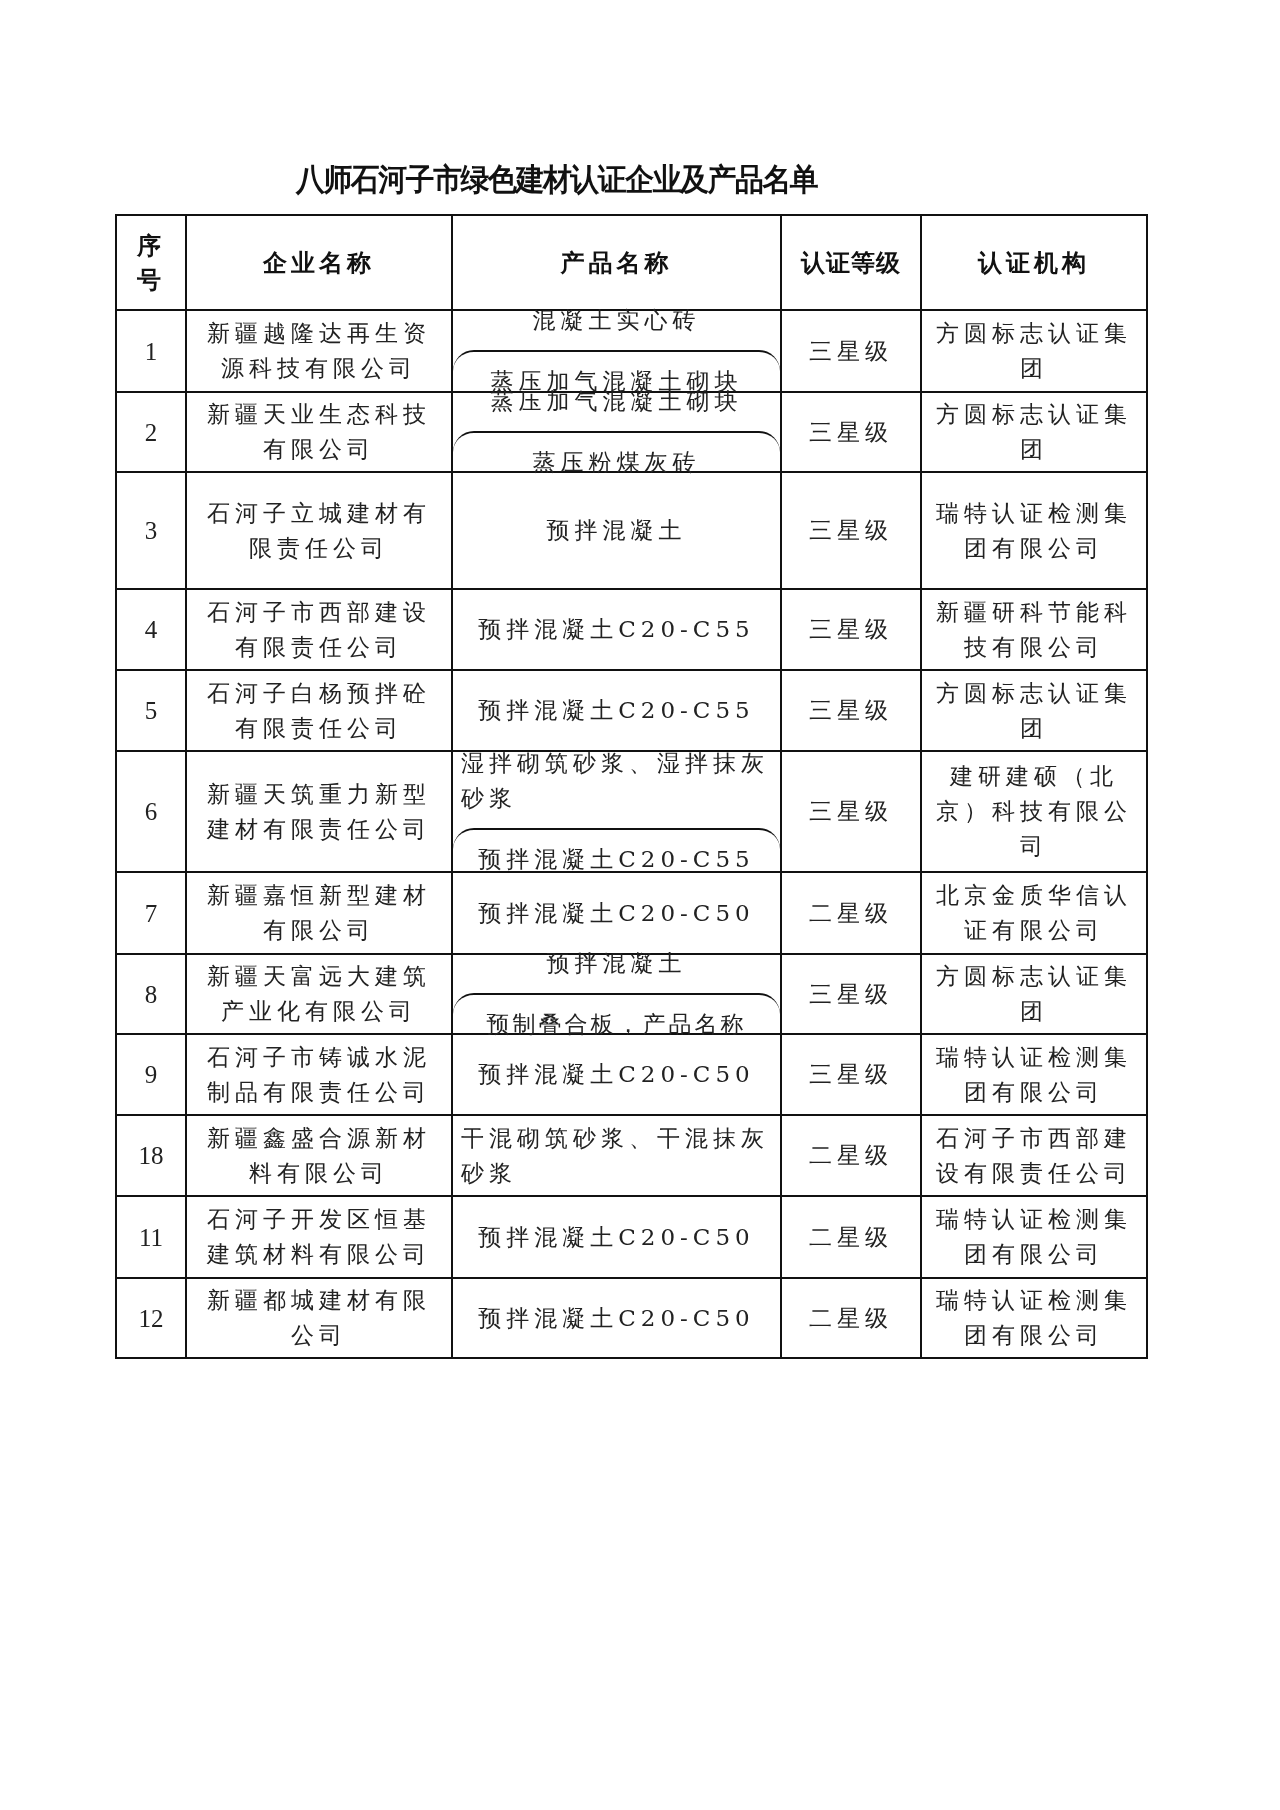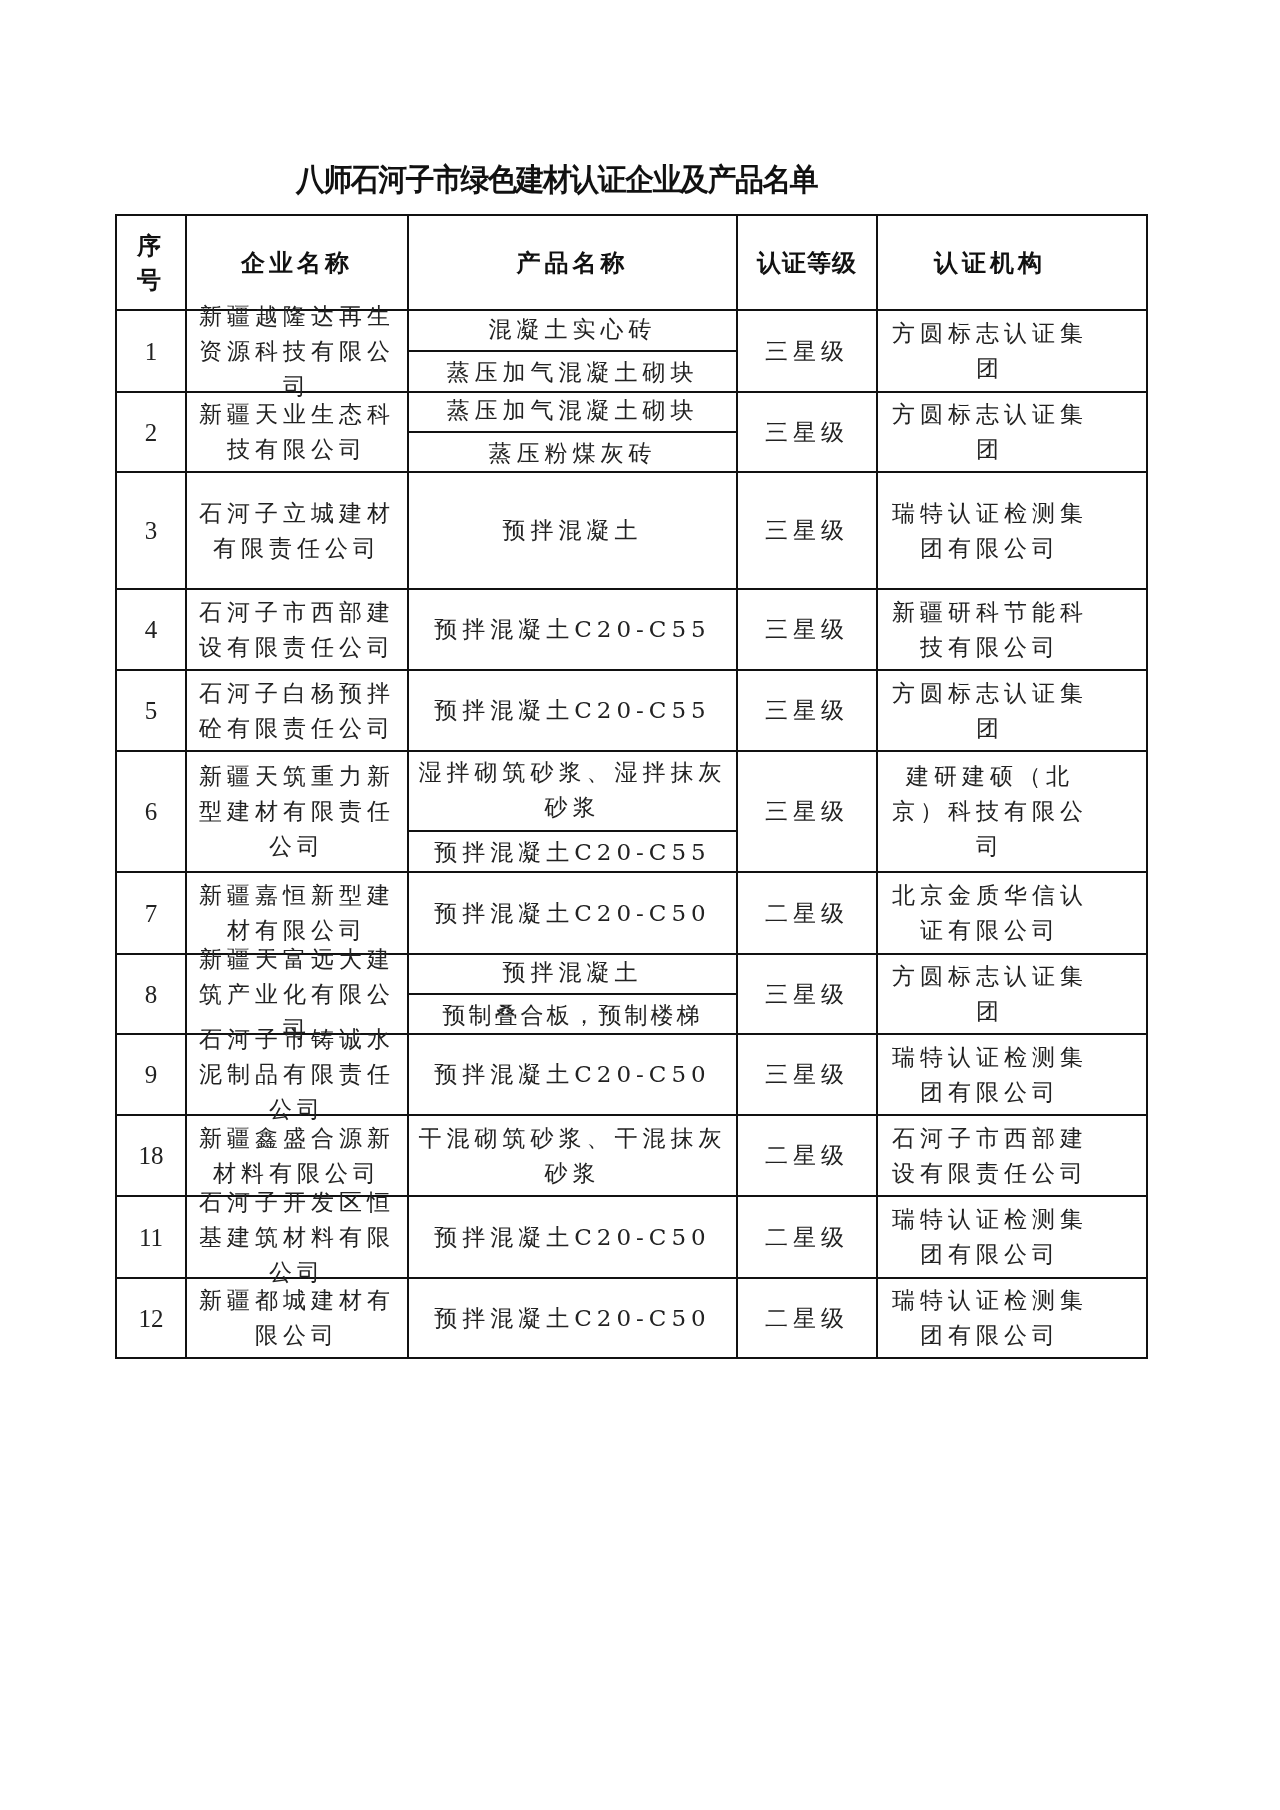--- a/index.html
+++ b/index.html
@@ -11,28 +11,28 @@
            letter-spacing:-1.5px; transform:scaleX(0.93); transform-origin:left center; }
   .tbl { position:absolute; left:115px; top:214px; width:1033px;
          border:2px solid #111; box-sizing:border-box; }
   .row { display:flex; border-top:2px solid #111; box-sizing:border-box; }
   .row.head { border-top:none; }
   .cell { box-sizing:border-box; border-left:2px solid #111; display:flex;
           align-items:center; justify-content:center; text-align:center;
           font-size:23px; line-height:35px; letter-spacing:5px; color:#222; }
   .cell:first-child { border-left:none; }
   .c1 { width:68px; letter-spacing:0; }
-  .c2 { width:222px; padding:0 8px; }
+  .c2 { width:266px; padding:0 8px; }
   .c3 { width:329px; flex-direction:column; align-items:stretch; }
   .c4 { width:140px; }
   .c5 { width:226px; padding:4px 6px; }
   .head .cell { font-weight:bold; font-size:24px; color:#111; letter-spacing:4px; }
   .head .c1 { flex-direction:column; line-height:34px; }
   .sub { flex:1; display:flex; align-items:center; justify-content:center;
-         padding:3px 8px; box-sizing:border-box; text-align:center; }
+         padding:12px 8px; box-sizing:border-box; text-align:left;border-radius:21px; }
   .sub + .sub { border-top:2px solid #111; }
   .num { font-family:"Liberation Serif","DejaVu Serif",serif; font-size:25px; letter-spacing:0; }
 </style>
 </head>
 <body>
 
 <div class="title">八师石河子市绿色建材认证企业及产品名单</div>
 
 <div class="tbl">
   <div class="row head" style="height:93px">
@@ -119,21 +119,21 @@
     </div>
     <div class="cell c4">二星级</div>
     <div class="cell c5">北京金质华信认证有限公司</div>
   </div>
 
   <div class="row" style="height:80px">
     <div class="cell c1 num">8</div>
     <div class="cell c2">新疆天富远大建筑产业化有限公司</div>
     <div class="cell c3">
       <div class="sub">预拌混凝土</div>
-      <div class="sub" style="letter-spacing:3px">预制叠合板，预制楼梯</div>
+      <div class="sub" style="letter-spacing:3px">预制叠合板，产品名称</div>
     </div>
     <div class="cell c4">三星级</div>
     <div class="cell c5">方圆标志认证集团</div>
   </div>
 
   <div class="row" style="height:81px">
     <div class="cell c1 num">9</div>
     <div class="cell c2">石河子市铸诚水泥制品有限责任公司</div>
     <div class="cell c3">
       <div class="sub">预拌混凝土C20-C50</div>

